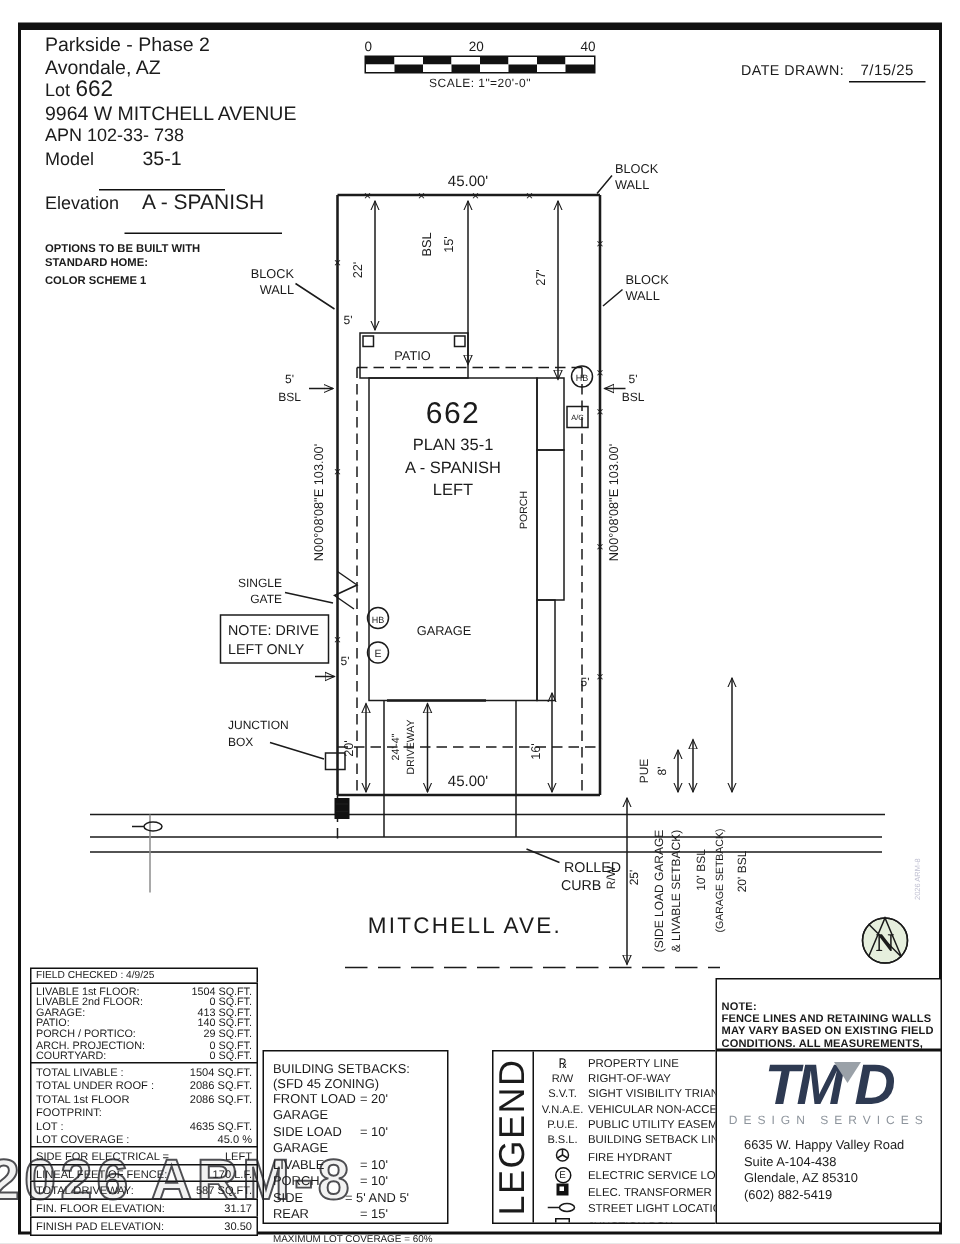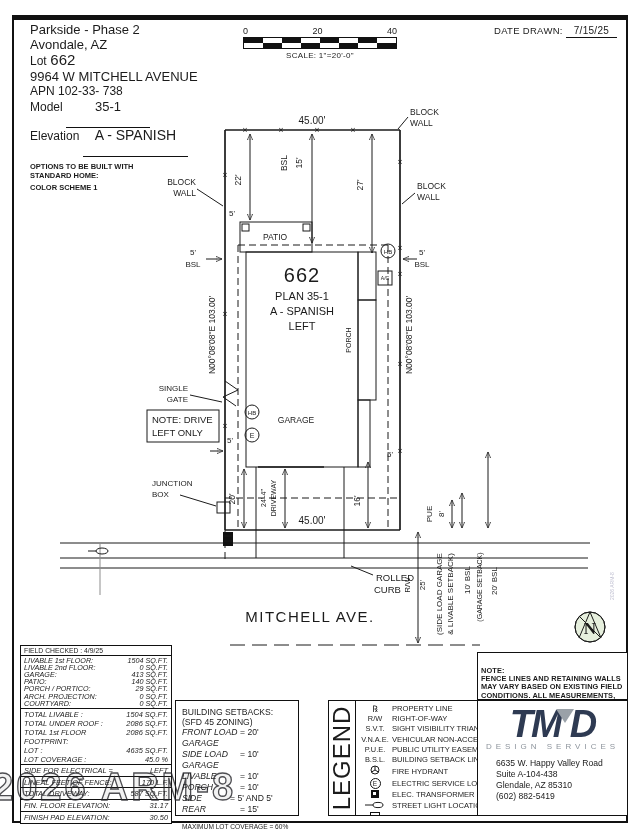--- a/index.html
+++ b/index.html
@@ -15,46 +15,46 @@
   .uv{display:inline-block;border-bottom:1.5px solid #111;padding:0 12px 13px 12px;text-align:center;}
   .opts{font-size:7.5px;font-weight:700;line-height:9px;margin-top:5px;}
   
   .sbar{position:absolute;left:243px;top:26px;width:154px;font-size:9px;}
   .sbar .ticks{display:flex;justify-content:space-between;margin-bottom:1px;}
   .sbar .bar{border:1px solid #111;height:10px;display:flex;flex-wrap:wrap;}
   .sbar .bar i{display:block;width:19px;height:5px;}
   .sbar .cap{text-align:center;font-size:8px;margin-top:2px;letter-spacing:.3px;}
   .b{background:#111;} .w{background:#fff;}
   
-  .dd{position:absolute;left:494px;top:25px;font-size:9.5px;letter-spacing:.3px;}
+  .dd{position:absolute;left:494px;top:42px;font-size:9.5px;letter-spacing:.3px;}
   .dd .val{display:inline-block;border-bottom:1.2px solid #111;padding:0 8px 1px 8px;font-size:10px;}
   
   .plan{position:absolute;left:60px;top:105px;}
   svg text{font-family:"Liberation Sans",sans-serif;fill:#1b1b1b;stroke:none;font-size:8.5px;}
   svg .m{text-anchor:middle;} svg .e{text-anchor:end;}
   svg .big{font-size:20px;letter-spacing:1px;}
   svg .md{font-size:11px;} svg .d10{font-size:10px;} svg .d8{font-size:8px;}
   svg .d7{font-size:7px;} svg .d5{font-size:5px;} svg .st{font-size:15px;letter-spacing:1.5px;}
   svg .srf{font-family:"Liberation Serif",serif;font-weight:700;font-size:17px;}
   svg path,svg rect,svg line,svg circle,svg ellipse,svg polyline{fill:none;stroke:#1b1b1b;stroke-width:1;}
   svg .dsh{stroke-dasharray:7 4;} svg .dsh2{stroke-dasharray:15 7;}
   svg .thk{stroke-width:1.7;} svg .gry{stroke:#8d8d8d;}
   svg .blk{fill:#111;stroke:none;} svg .grn{fill:#e6efdd;}
   
   .tbl{position:absolute;left:20px;top:645px;width:152px;font-size:7.2px;}
   .tbox{border:1.4px solid #111;background:#fff;padding:1px 3px;}
-  .tbox + .tbox{margin-top:-1.4px;font-style:italic;}
+  .tbox + .tbox{margin-top:-1.4px;}
   .tr{display:flex;justify-content:space-between;line-height:7.2px;}
   .tr2{display:flex;justify-content:space-between;line-height:9px;font-size:7.4px;}
   .tv{text-align:right;white-space:nowrap;}
   
   .sb{position:absolute;left:175px;top:700px;width:124px;height:116px;border:1.4px solid #111;
       background:#fff;padding:6px 6px 0 6px;font-size:8.6px;box-sizing:border-box;}
   .sb .row{display:flex;line-height:11px;}
-  .sb .lab{flex:1;font-style:italic;}
+  .sb .lab{flex:1;}
   .sb .val{width:52px;white-space:nowrap;}
   .sb .max{font-size:6.6px;margin-top:8px;}
   
   .lg{position:absolute;left:328px;top:700px;width:151px;height:116px;border:1.4px solid #111;
       background:#fff;box-sizing:border-box;display:flex;}
   .lg .ttl{width:26px;border-right:1px solid #111;display:flex;align-items:center;justify-content:center;}
   .lg .ttl span{transform:rotate(-90deg);font-size:24px;letter-spacing:1px;white-space:nowrap;}
   .lg .rows{flex:1;padding:3px 0 0 2px;overflow:hidden;}
   .lg .li{display:flex;align-items:center;line-height:10.2px;font-size:7.6px;white-space:nowrap;}
   .lg .sy{width:34px;text-align:center;font-size:7.4px;flex:none;}

